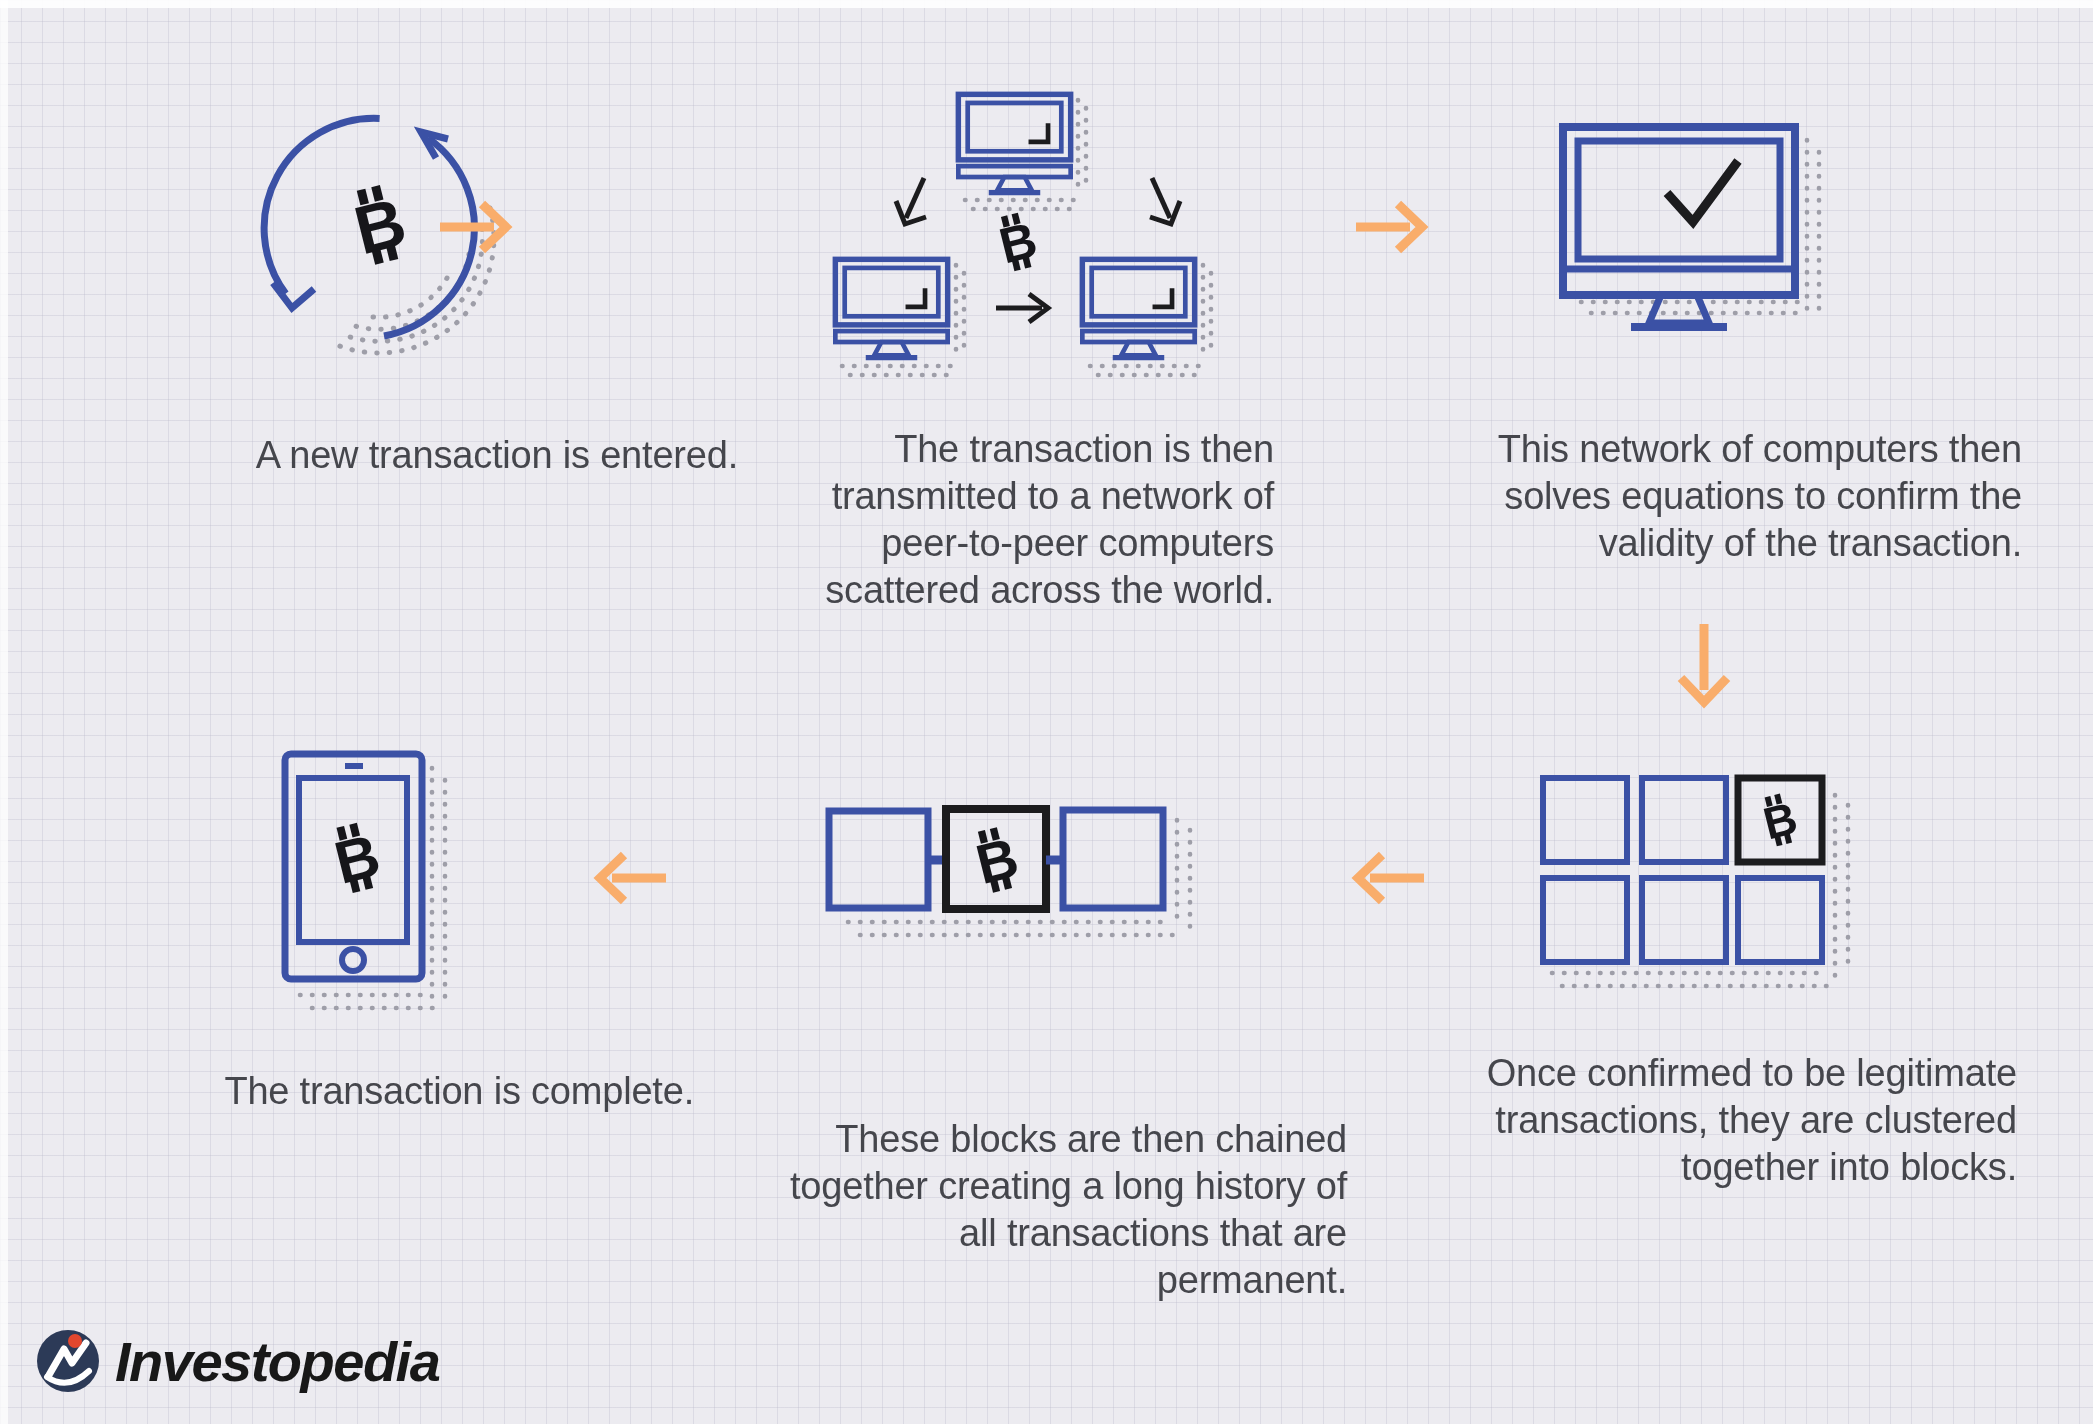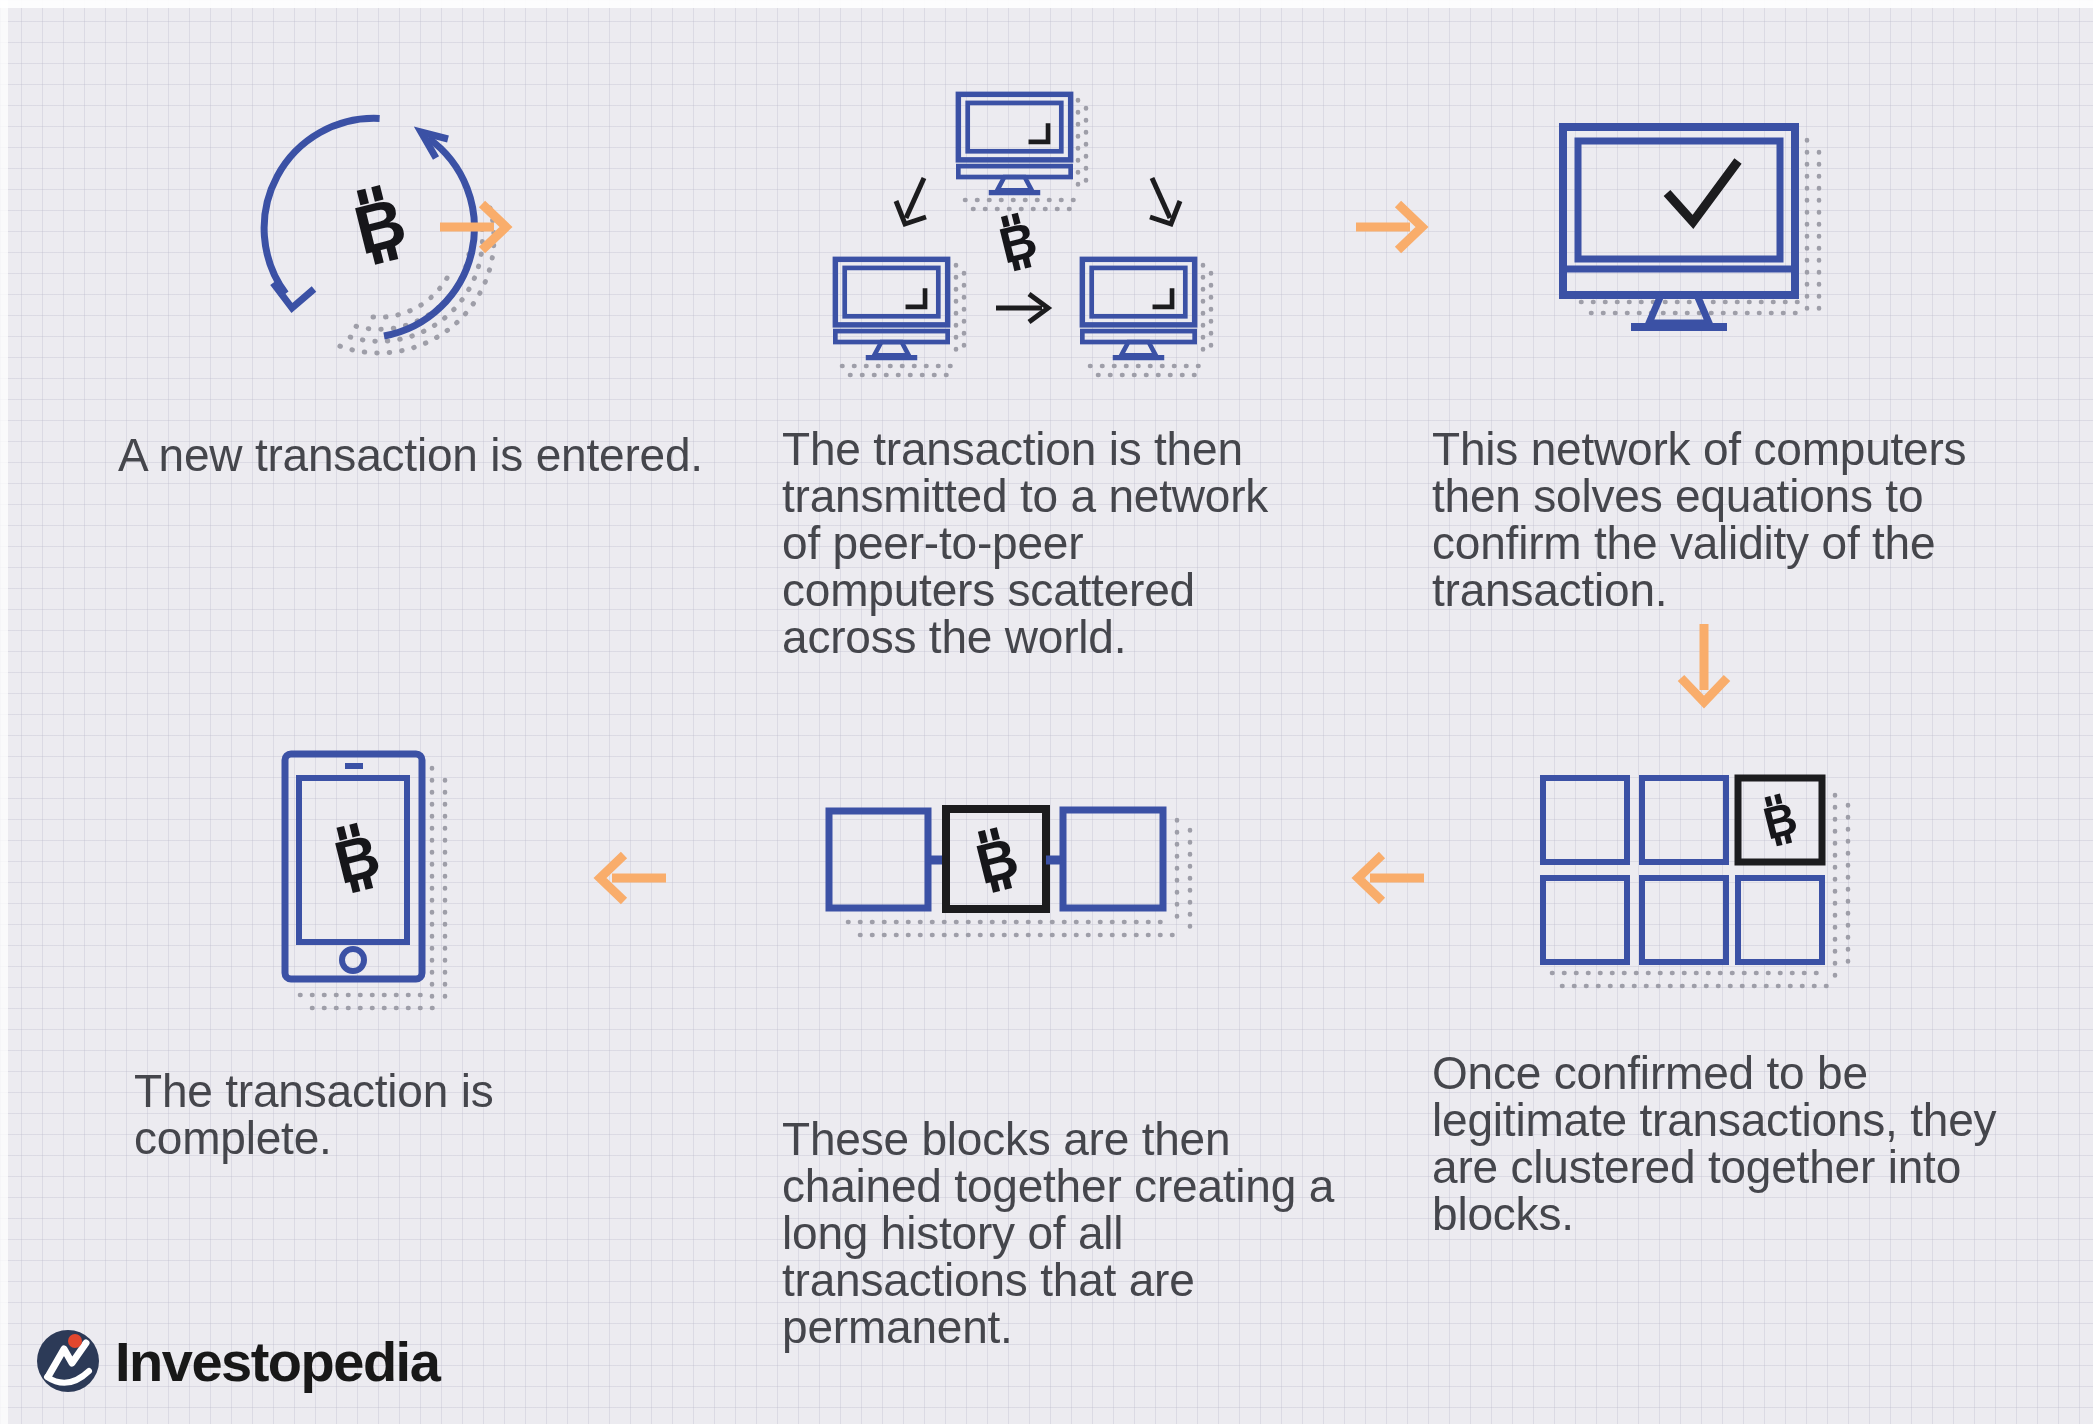--- a/index.html
+++ b/index.html
@@ -13,27 +13,28 @@
     background-size:21px 21px;
     overflow:hidden;
     font-family:"Liberation Sans","DejaVu Sans",sans-serif;
   }
   .edge-top{position:absolute;left:0;top:0;width:100%;height:8px;background:rgba(255,255,255,.9);}
   .edge-left{position:absolute;left:0;top:0;width:8px;height:100%;background:rgba(255,255,255,.75);}
   .abs{position:absolute;}
   .caption{
     position:absolute;
     color:#45464c;
-    font-size:46px;
+    font-size:38px;
     line-height:47px;
     font-weight:500;
     letter-spacing:-0.2px;
+    text-align:right;
   }
   svg{display:block;overflow:visible;}
-  .logo{position:absolute;left:35px;top:1328px;display:flex;align-items:center;gap:14px;}
+  .logo{position:absolute;left:35px;top:1328px;display:flex;align-items:center;gap:14px;font-style:italic;}
   .logo-text{
     color:#181818;font-size:56px;font-weight:700;letter-spacing:-1.5px;
   }
 </style>
 </head>
 <body>
 
 <div class="canvas">
   <div class="edge-top"></div>
   <div class="edge-left"></div>

